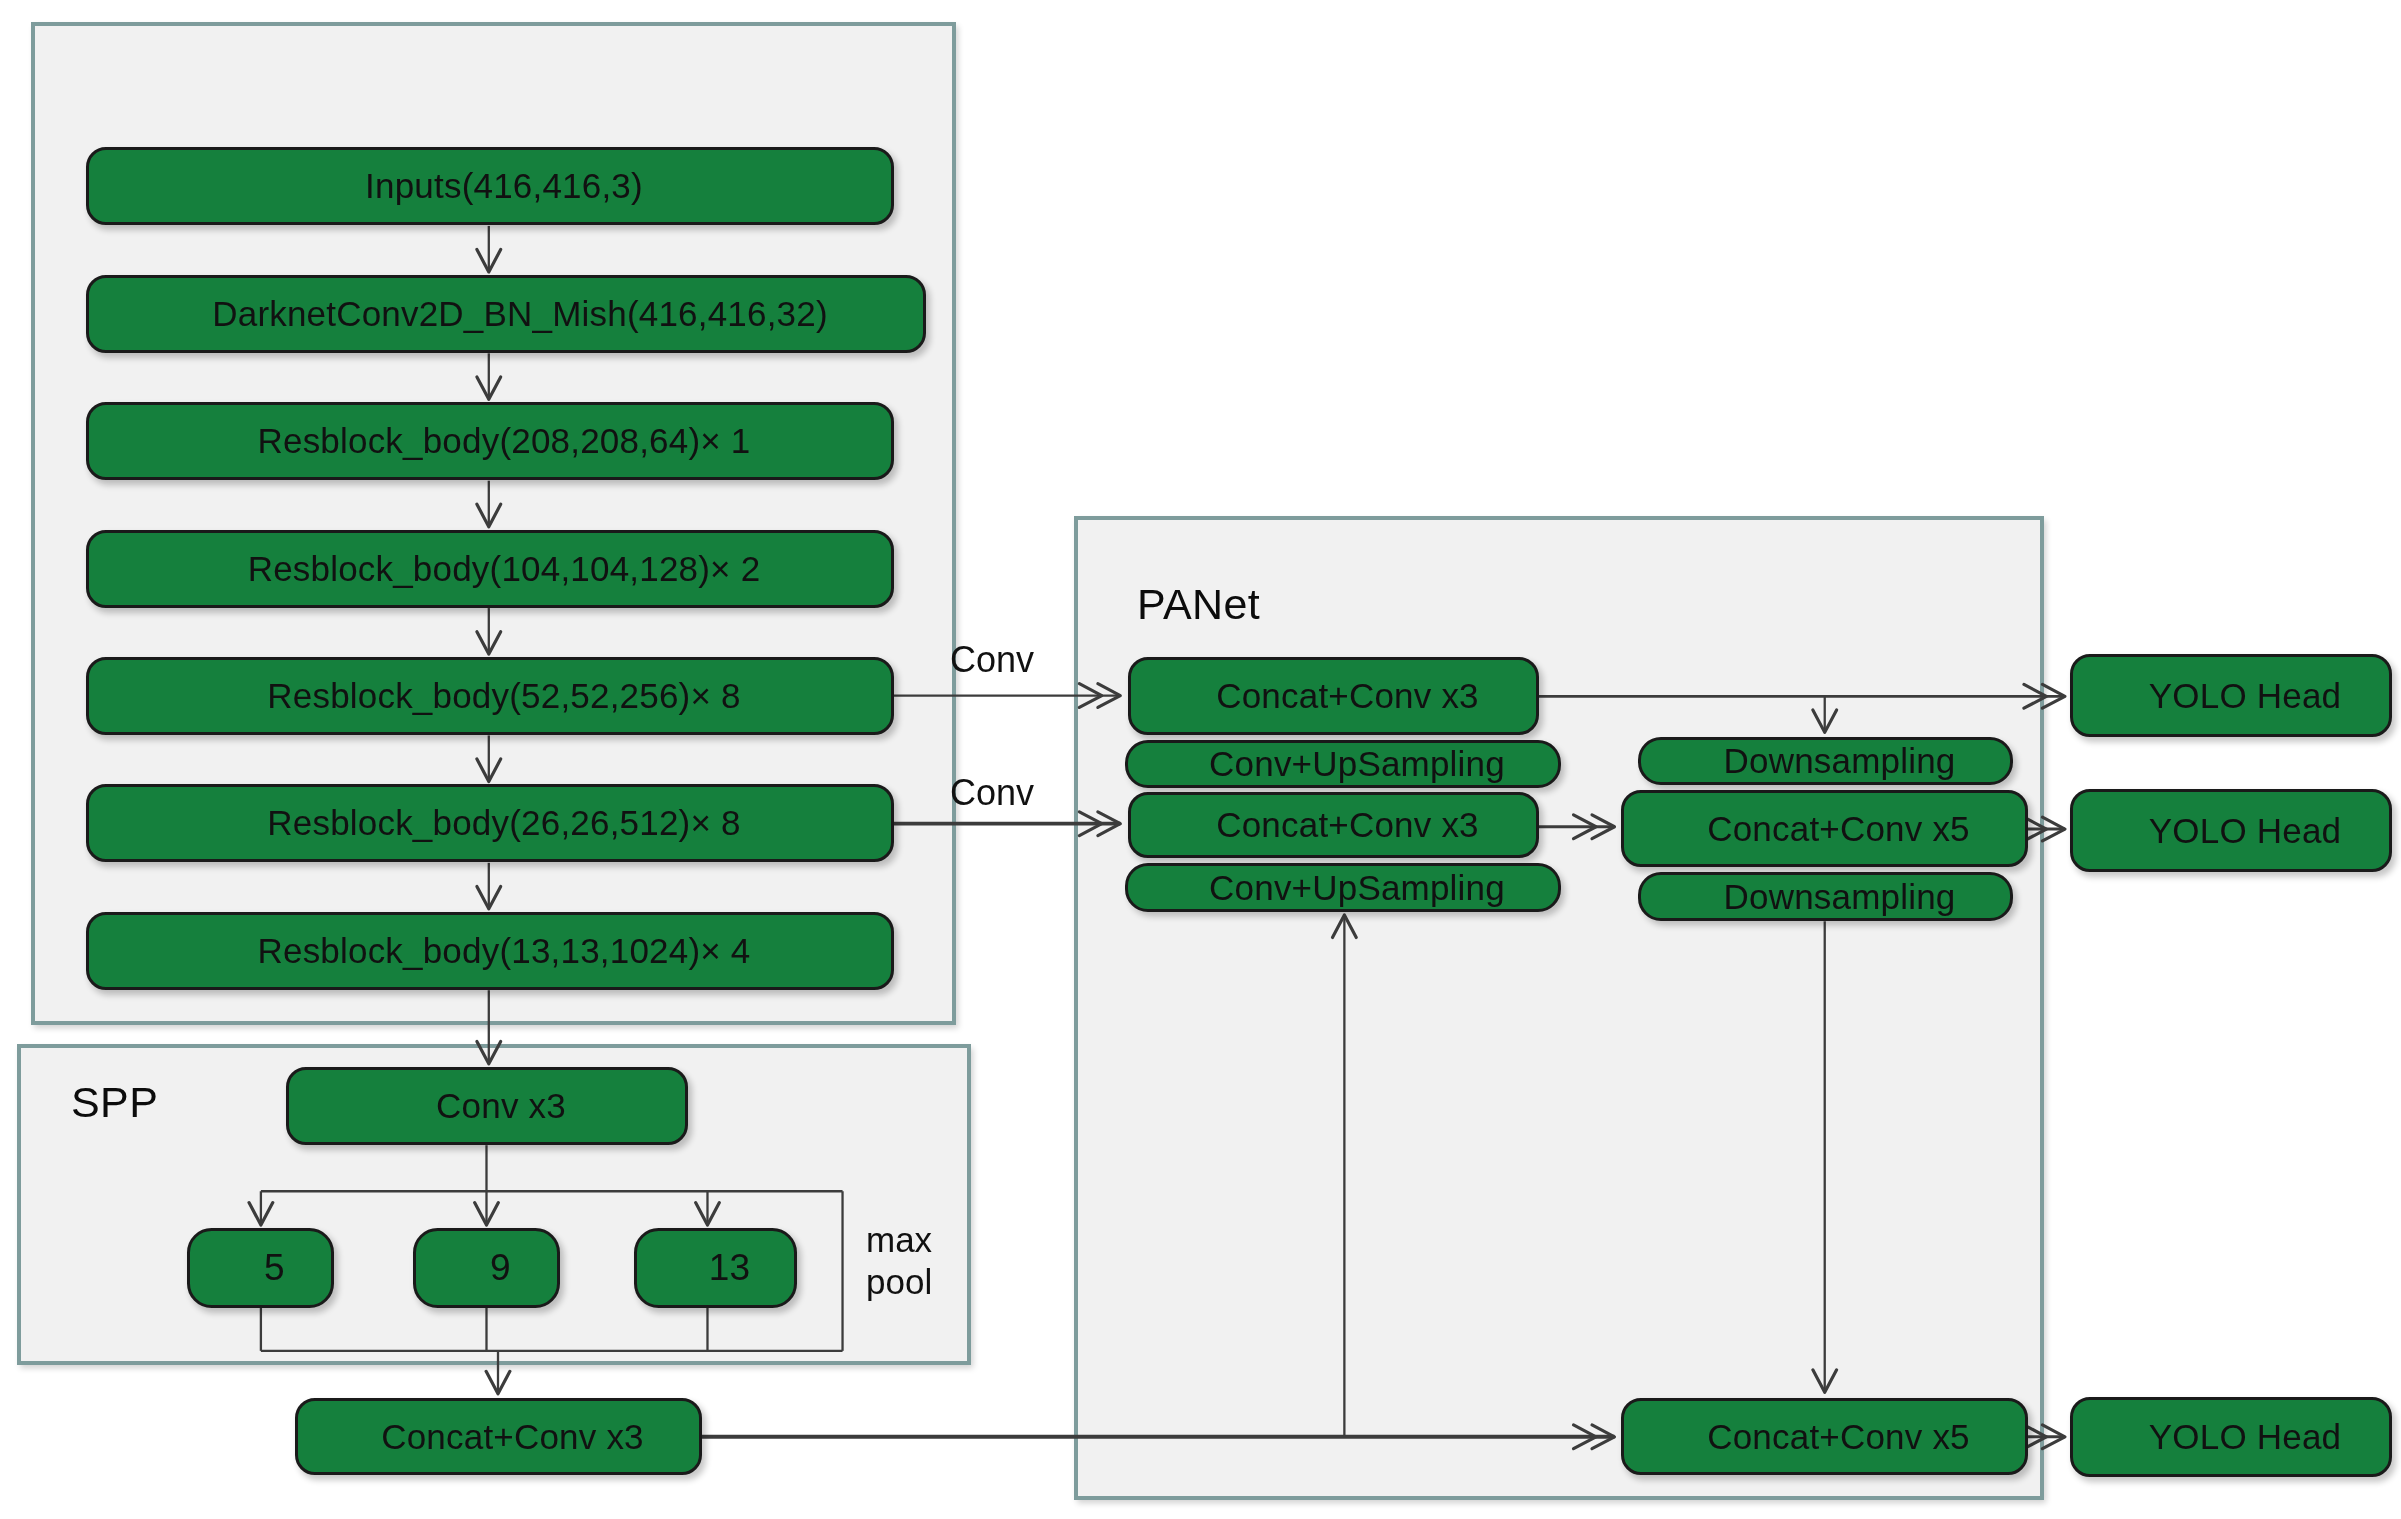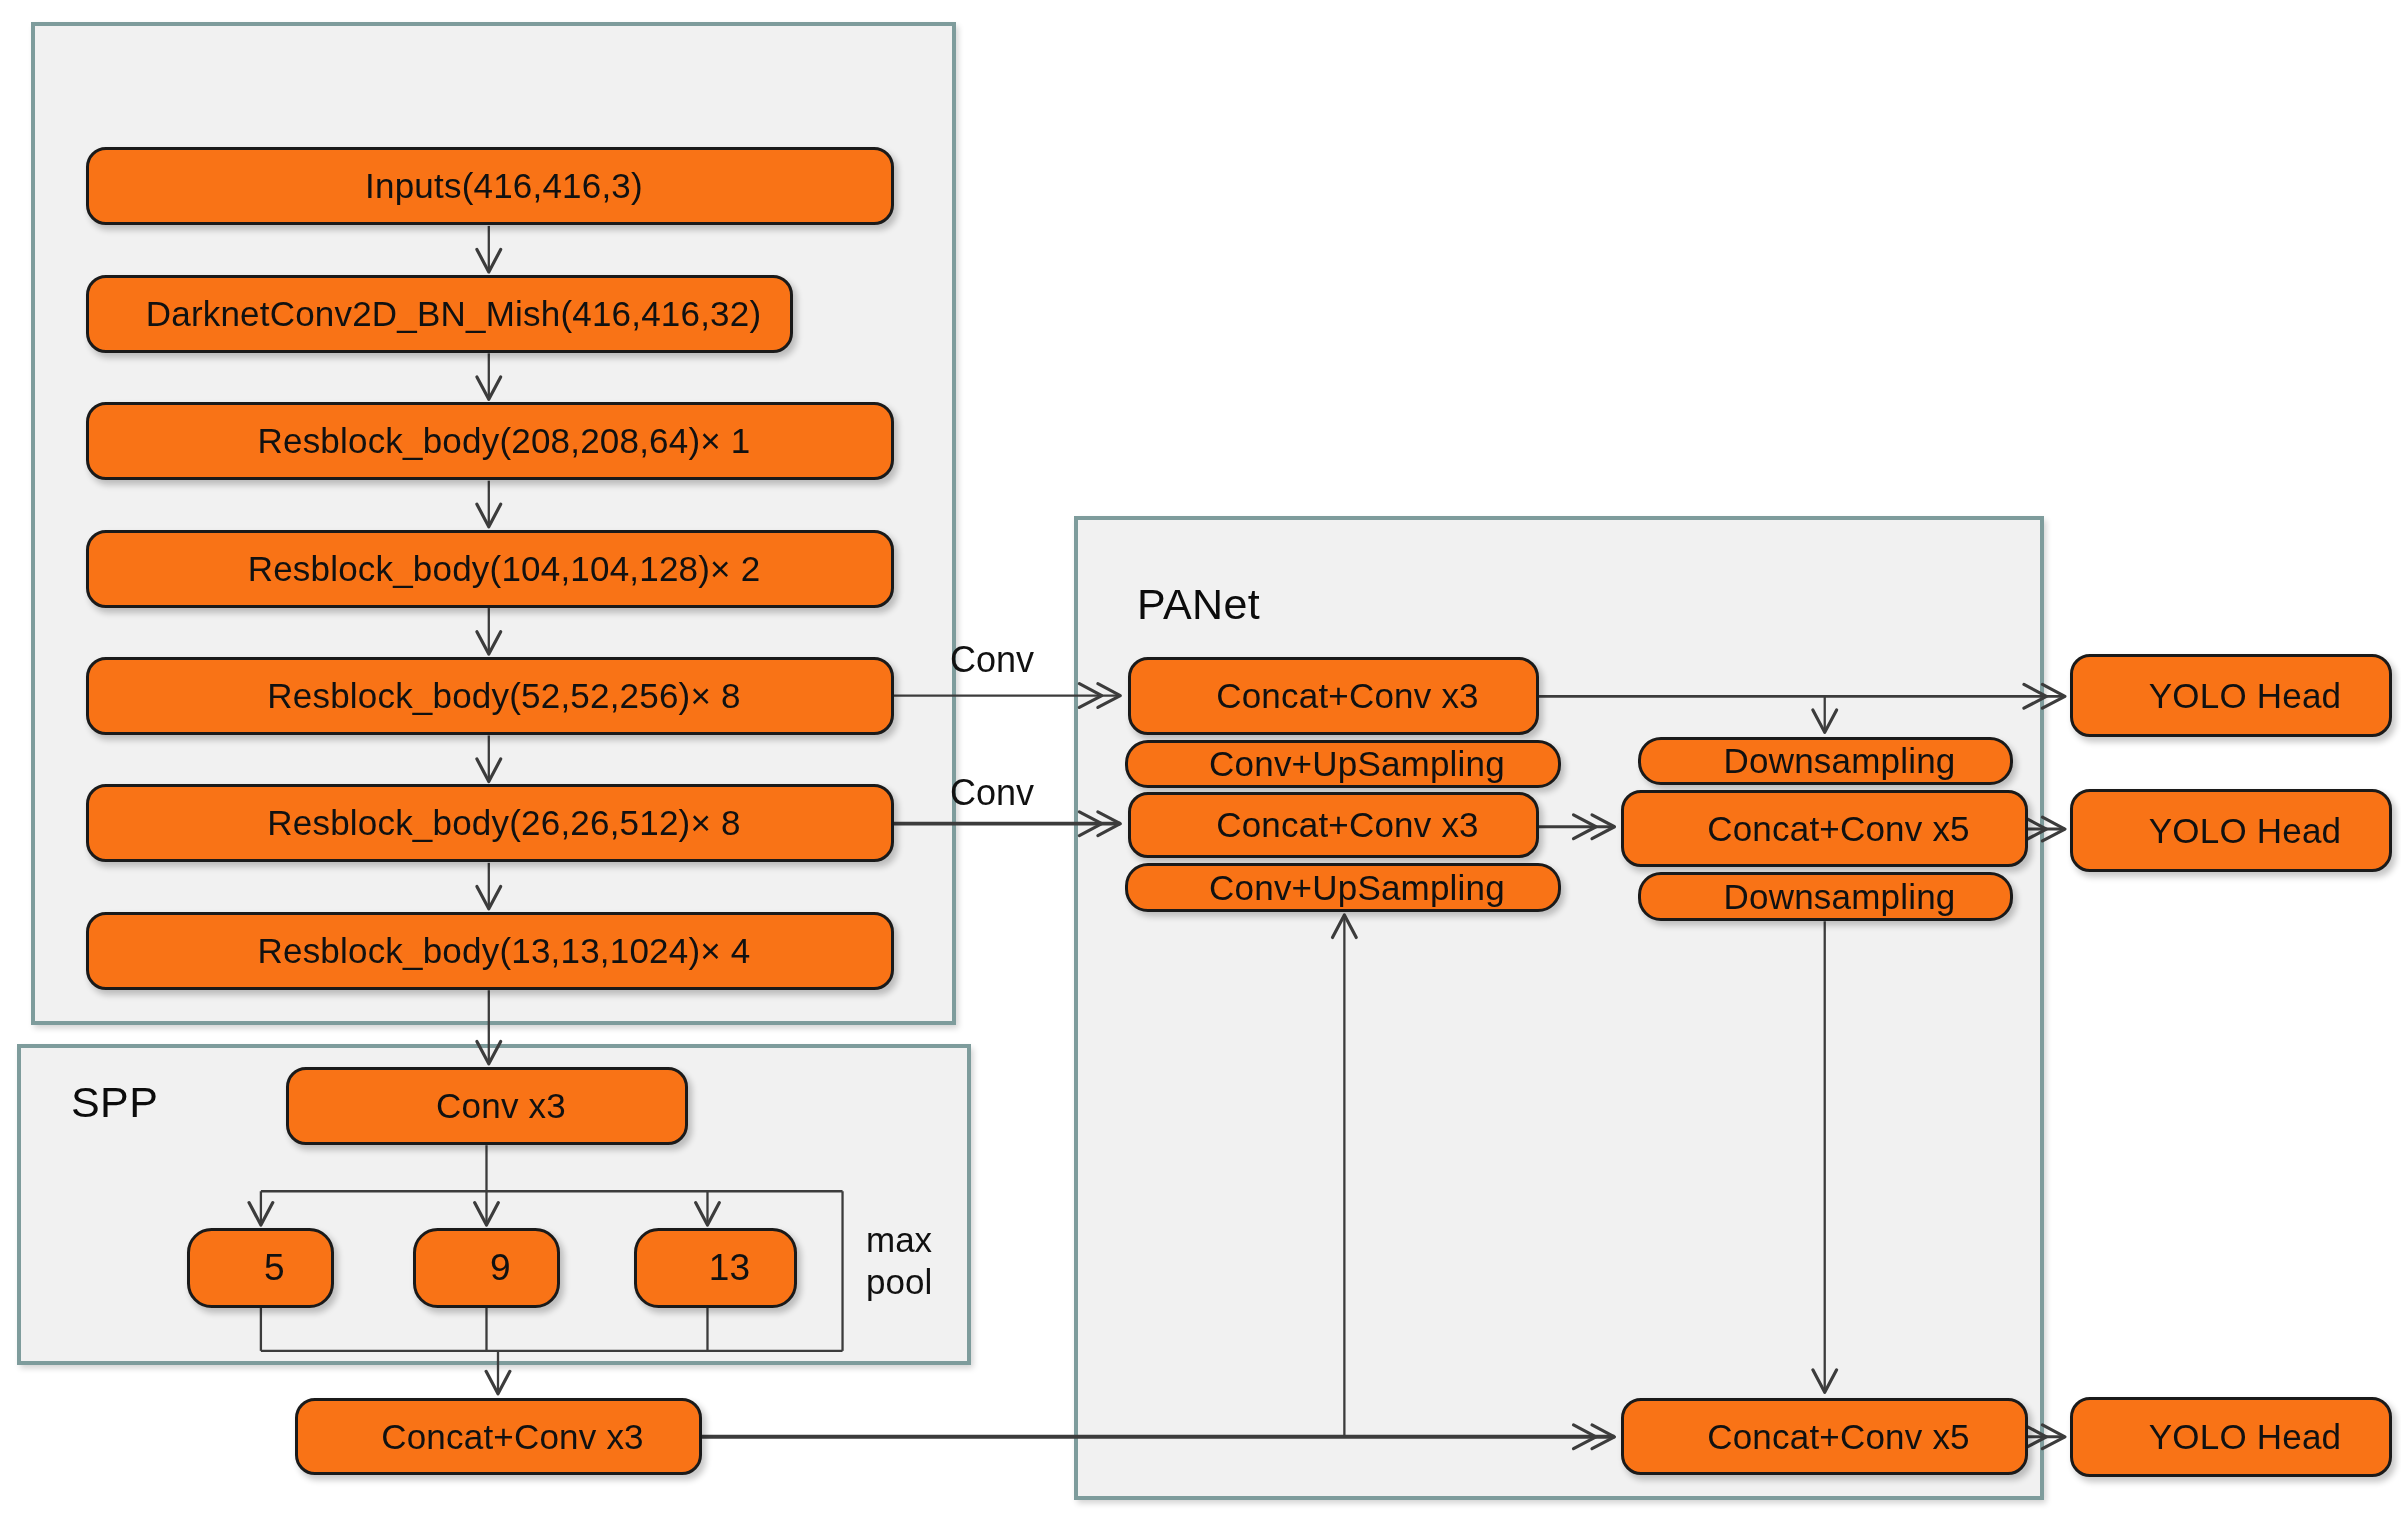--- a/index.html
+++ b/index.html
@@ -8,21 +8,21 @@
     font-family:"Liberation Sans", sans-serif; color:#111;
     overflow:hidden;
   }
   .panel {
     position:absolute; background:#f1f1f1; border:4.6px solid #7e9c9c;
     box-sizing:border-box; z-index:1;
     box-shadow:3.1px 3.8px 6.1px rgba(0,0,0,0.18);
   }
   .wires { position:absolute; left:0; top:0; z-index:2; }
   .box {
-    position:absolute; background:#f97316; border:3.8px solid #1a1a1a;
+    position:absolute; background:#15803d; border:3.8px solid #1a1a1a;
     border-radius:20px; box-sizing:border-box; z-index:3;
     display:flex; align-items:center; justify-content:center;
     font-size:35px; letter-spacing:0.2px; white-space:nowrap;
     box-shadow:3.8px 4.6px 6.1px rgba(0,0,0,0.22);
     padding-left:28px;
   }
   .pool { border-radius:24.6px; font-size:37px; }
   .thin { border-radius:23px; }
   .title { position:absolute; z-index:3; font-size:43px; color:#0c0c0c; letter-spacing:0.4px; }
   .edge-label { position:absolute; z-index:3; font-size:36px; text-align:left; }
@@ -90,21 +90,21 @@
 
   <div class="edge-label" style="left:950px; top:639px; width:120px;">Conv</div>
   <div class="edge-label" style="left:950px; top:772px; width:120px;">Conv</div>
 
   <div class="maxpool" style="left:866px; top:1219px; width:115px;">
     <div>max</div>
     <div>pool</div>
   </div>
 
   <div class="box" style="left:86px; top:147px; width:808px; height:78px;">Inputs(416,416,3)</div>
-  <div class="box" style="left:86px; top:275px; width:707px; height:78px;">DarknetConv2D_BN_Mish(416,416,32)</div>
+  <div class="box" style="left:86px; top:275px; width:840px; height:78px;">DarknetConv2D_BN_Mish(416,416,32)</div>
   <div class="box" style="left:86px; top:402px; width:808px; height:78px;">Resblock_body(208,208,64)× 1</div>
   <div class="box" style="left:86px; top:530px; width:808px; height:78px;">Resblock_body(104,104,128)× 2</div>
   <div class="box" style="left:86px; top:657px; width:808px; height:78px;">Resblock_body(52,52,256)× 8</div>
   <div class="box" style="left:86px; top:784px; width:808px; height:78px;">Resblock_body(26,26,512)× 8</div>
   <div class="box" style="left:86px; top:912px; width:808px; height:78px;">Resblock_body(13,13,1024)× 4</div>
 
   <div class="box" style="left:286px; top:1067px; width:402px; height:78px;text-align:right;">Conv x3</div>
   <div class="box pool" style="left:187px; top:1228px; width:147px; height:80px;">5</div>
   <div class="box pool" style="left:413px; top:1228px; width:147px; height:80px;">9</div>
   <div class="box pool" style="left:634px; top:1228px; width:163px; height:80px;">13</div>

